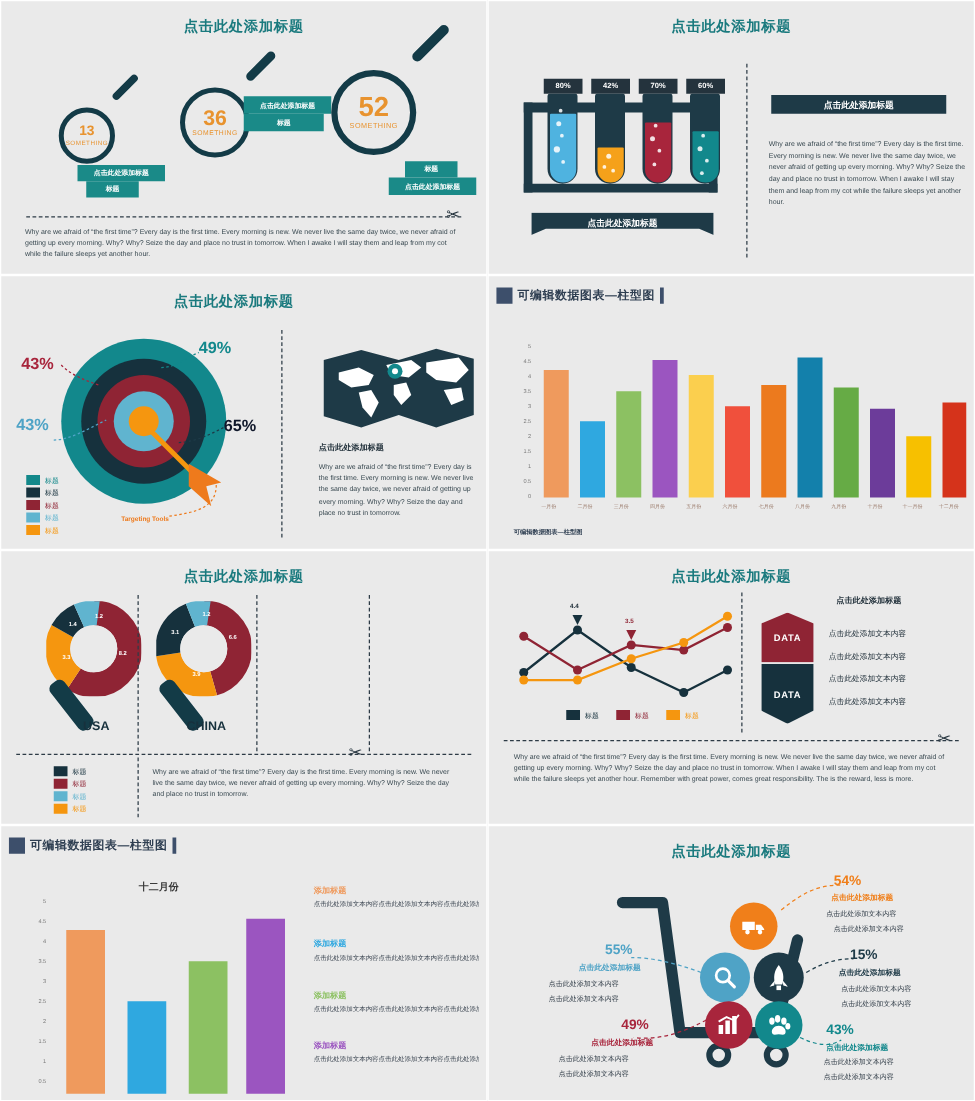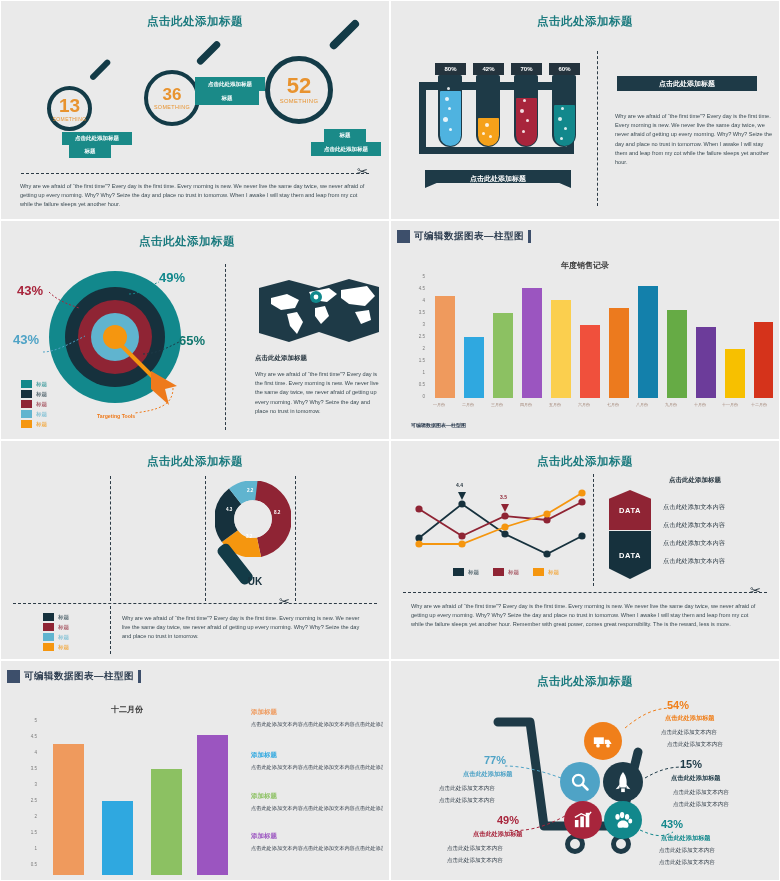--- a/index.html
+++ b/index.html
@@ -135,21 +135,21 @@
 
 <div class="grid">
 
   <div class="panel">
     <div class="panel-inner">
       <div class="ptitle">点击此处添加标题</div>
 
       <div class="mag" style="left:40px;top:60px;">
         <div class="handle" style="left:44px;top:10px;width:26px;height:6px;transform:rotate(-45deg);"></div>
         <div class="ring" style="left:0;top:20px;width:45px;height:45px;border-width:4px;">
-          <div class="num" style="font-size:19px;">13</div>
+          <div class="num" style="font-size:11px;">13</div>
           <div class="sub" style="font-size:5px;margin-top:2px;">SOMETHING</div>
         </div>
       </div>
       <div class="tealbox" style="left:55px;top:126px;width:70px;height:13px;">点击此处添加标题</div>
       <div class="tealbox" style="left:62px;top:139px;width:42px;height:13px;">标题</div>
 
       <div class="mag" style="left:137px;top:42px;">
         <div class="handle" style="left:54px;top:12px;width:30px;height:7px;transform:rotate(-45deg);"></div>
         <div class="ring" style="left:0;top:22px;width:56px;height:56px;border-width:4.5px;">
           <div class="num" style="font-size:17px;">36</div>
@@ -257,21 +257,21 @@
       <div class="pctlab" style="left:10px;top:57px;color:#a8253c;">43%</div>
       <svg style="position:absolute;left:40px;top:64px;" width="34" height="22">
           <path d="M2 2 C10 10, 20 14, 32 18" stroke="#a8253c" stroke-width="1" fill="none" stroke-dasharray="2,2"></path>
         </svg>
 
       <div class="pctlab" style="left:6px;top:106px;color:#4fa3c6;">43%</div>
       <svg style="position:absolute;left:34px;top:106px;" width="46" height="26">
           <path d="M2 20 C14 20, 28 12, 44 4" stroke="#4fa3c6" stroke-width="1" fill="none" stroke-dasharray="2,2"></path>
         </svg>
 
-      <div class="pctlab" style="left:172px;top:107px;color:#0f766e;">65%</div>
+      <div class="pctlab" style="left:172px;top:107px;color:#0f172a;">65%</div>
       <svg style="position:absolute;left:134px;top:112px;" width="40" height="22">
           <path d="M2 16 C14 16, 26 10, 38 4" stroke="#1d3a47" stroke-width="1" fill="none" stroke-dasharray="2,2"></path>
         </svg>
 
       <div style="position:absolute;left:14px;top:154px;">
         <div class="leg-row">
             <span class="leg-sw" style="background:#13888a;"></span>
             <span class="leg-tx" style="color:#13888a;">标题</span>
           </div>
         <div class="leg-row">
@@ -310,21 +310,20 @@
     </div>
   </div>
 
   <div class="panel">
     <div class="panel-inner">
       <div class="chart-head" style="left:0;top:2px;">
         <span class="sq"></span>
         <span class="ht">可编辑数据图表—柱型图</span>
         <span class="bar2"></span>
       </div>
-      <div class="chart-title" style="left:0;right:0;top:34px;">年度销售记录</div>
 
       <div>
         <div class="ytick" style="left:14px;top:48px;">5</div>
         <div class="ytick" style="left:14px;top:60px;">4.5</div>
         <div class="ytick" style="left:14px;top:72px;">4</div>
         <div class="ytick" style="left:14px;top:84px;">3.5</div>
         <div class="ytick" style="left:14px;top:96px;">3</div>
         <div class="ytick" style="left:14px;top:108px;">2.5</div>
         <div class="ytick" style="left:14px;top:120px;">2</div>
         <div class="ytick" style="left:14px;top:132px;">1.5</div>
@@ -364,38 +363,54 @@
       </div>
 
       <div class="caption-sm" style="left:14px;top:196px;">可编辑数据图表—柱型图</div>
     </div>
   </div>
 
   <div class="panel">
     <div class="panel-inner">
       <div class="ptitle">点击此处添加标题</div>
 
-
-
-      <div class="dm" style="left:208px;top:35px;">
+      <div class="dm" style="left:30px;top:35px;">
         <div class="dhandle" style="left:6px;top:58px;width:46px;height:14px;transform:rotate(52deg);"></div>
         <svg width="76" height="76" viewBox="0 0 42 42">
           <circle cx="21" cy="21" r="15.9" fill="none" stroke="#eaeaea" stroke-width="11"></circle>
-          <circle cx="21" cy="21" r="15.9" fill="none" stroke="#8f2434" stroke-width="11" stroke-dasharray="46.6 53.4" stroke-dashoffset="25"></circle>
-          <circle cx="21" cy="21" r="15.9" fill="none" stroke="#f5960f" stroke-width="11" stroke-dasharray="18.2 81.8" stroke-dashoffset="-21.6"></circle>
-          <circle cx="21" cy="21" r="15.9" fill="none" stroke="#16313d" stroke-width="11" stroke-dasharray="24.4 75.6" stroke-dashoffset="-39.8"></circle>
-          <circle cx="21" cy="21" r="15.9" fill="none" stroke="#60b4cf" stroke-width="11" stroke-dasharray="12.5 87.5" stroke-dashoffset="-64.2"></circle>
+          <circle cx="21" cy="21" r="15.9" fill="none" stroke="#8f2434" stroke-width="11" stroke-dasharray="59.2 40.8" stroke-dashoffset="25"></circle>
+          <circle cx="21" cy="21" r="15.9" fill="none" stroke="#f5960f" stroke-width="11" stroke-dasharray="23.8 76.2" stroke-dashoffset="-34.2"></circle>
+          <circle cx="21" cy="21" r="15.9" fill="none" stroke="#16313d" stroke-width="11" stroke-dasharray="10.1 89.9" stroke-dashoffset="-58"></circle>
+          <circle cx="21" cy="21" r="15.9" fill="none" stroke="#60b4cf" stroke-width="11" stroke-dasharray="8.7 91.3" stroke-dashoffset="-68.1"></circle>
           <circle cx="21" cy="21" r="10.4" fill="#eaeaea"></circle>
         </svg>
-        <div class="dnum" style="left:32px;top:7px;">2.2</div>
-        <div class="dnum" style="left:11px;top:26px;">4.3</div>
-        <div class="dnum" style="left:31px;top:53px;">3.2</div>
-        <div class="dnum" style="left:59px;top:29px;">8.2</div>
-        <div class="dlabel" style="left:10px;top:95px;width:60px;">UK</div>
-      </div>
+        <div class="dnum" style="left:39px;top:9px;">1.2</div>
+        <div class="dnum" style="left:18px;top:16px;">1.4</div>
+        <div class="dnum" style="left:13px;top:42px;">3.3</div>
+        <div class="dnum" style="left:58px;top:39px;">8.2</div>
+        <div class="dlabel" style="left:10px;top:95px;width:60px;">USA</div>
+      </div>
+
+      <div class="dm" style="left:118px;top:35px;">
+        <div class="dhandle" style="left:6px;top:58px;width:46px;height:14px;transform:rotate(52deg);"></div>
+        <svg width="76" height="76" viewBox="0 0 42 42">
+          <circle cx="21" cy="21" r="15.9" fill="none" stroke="#eaeaea" stroke-width="11"></circle>
+          <circle cx="21" cy="21" r="15.9" fill="none" stroke="#8f2434" stroke-width="11" stroke-dasharray="45.5 54.5" stroke-dashoffset="25"></circle>
+          <circle cx="21" cy="21" r="15.9" fill="none" stroke="#f5960f" stroke-width="11" stroke-dasharray="26.9 73.1" stroke-dashoffset="-20.5"></circle>
+          <circle cx="21" cy="21" r="15.9" fill="none" stroke="#16313d" stroke-width="11" stroke-dasharray="21.4 78.6" stroke-dashoffset="-47.4"></circle>
+          <circle cx="21" cy="21" r="15.9" fill="none" stroke="#60b4cf" stroke-width="11" stroke-dasharray="8.3 91.7" stroke-dashoffset="-68.8"></circle>
+          <circle cx="21" cy="21" r="10.4" fill="#eaeaea"></circle>
+        </svg>
+        <div class="dnum" style="left:37px;top:8px;">1.2</div>
+        <div class="dnum" style="left:12px;top:22px;">3.1</div>
+        <div class="dnum" style="left:29px;top:56px;">3.9</div>
+        <div class="dnum" style="left:58px;top:26px;">6.6</div>
+        <div class="dlabel" style="left:1px;top:95px;width:78px;">CHINA</div>
+      </div>
+
 
 
       <div class="vdash" style="left:103px;top:30px;height:125px;"></div>
       <div class="vdash" style="left:198px;top:30px;height:125px;"></div>
       <div class="vdash" style="left:288px;top:30px;height:125px;"></div>
 
       <div class="dashline" style="left:6px;right:6px;top:157px;"></div>
       <div class="scissors" style="left:272px;top:149px;">✂</div>
 
       <div style="position:absolute;left:36px;top:167px;">
@@ -615,20 +630,20 @@
       <div class="cart-pct" style="left:264px;top:152px;color:#12888c;">43%</div>
       <div class="cart-h" style="left:264px;top:168px;color:#12888c;">点击此处添加标题</div>
       <div class="cart-p" style="left:262px;top:180px;">点击此处添加文本内容</div>
       <div class="cart-p" style="left:262px;top:192px;">点击此处添加文本内容</div>
 
       <div class="cart-pct" style="left:100px;top:148px;color:#a8253c;">49%</div>
       <div class="cart-h" style="left:76px;top:164px;color:#a8253c;">点击此处添加标题</div>
       <div class="cart-p" style="left:50px;top:178px;">点击此处添加文本内容</div>
       <div class="cart-p" style="left:50px;top:190px;">点击此处添加文本内容</div>
 
-      <div class="cart-pct" style="left:87px;top:88px;color:#4fa3c6;">77%</div>
+      <div class="cart-pct" style="left:87px;top:88px;color:#4fa3c6;">55%</div>
       <div class="cart-h" style="left:66px;top:104px;color:#4fa3c6;">点击此处添加标题</div>
       <div class="cart-p" style="left:42px;top:118px;">点击此处添加文本内容</div>
       <div class="cart-p" style="left:42px;top:130px;">点击此处添加文本内容</div>
     </div>
   </div>
 
 </div>
 
 </body></html>

